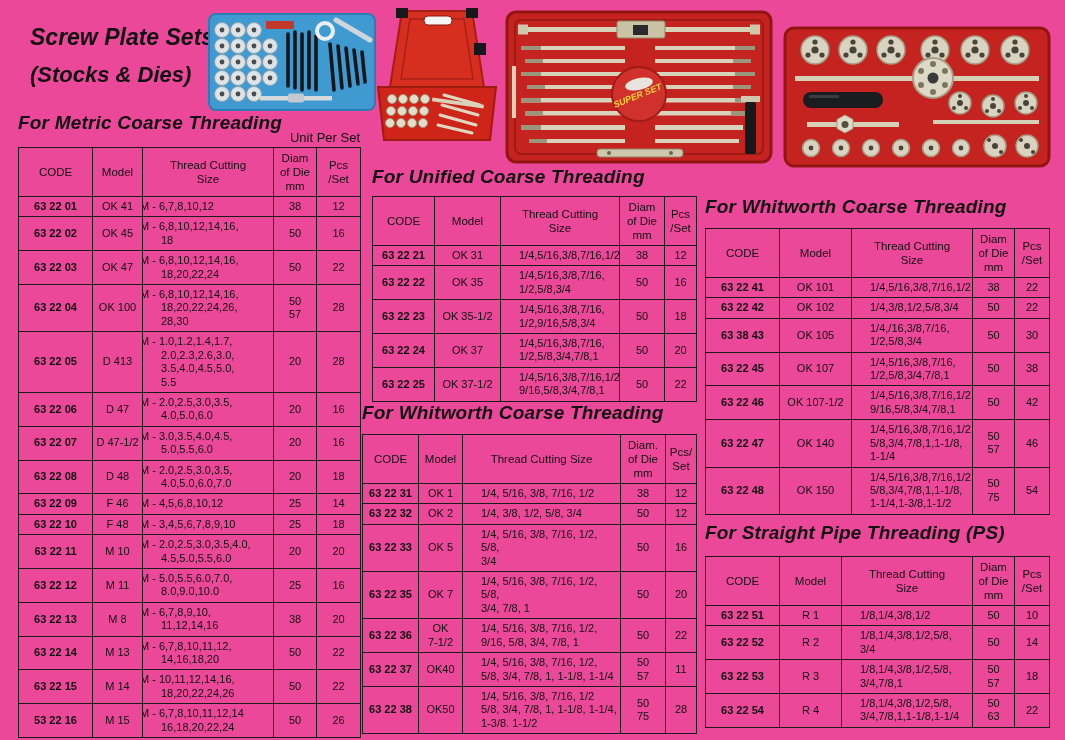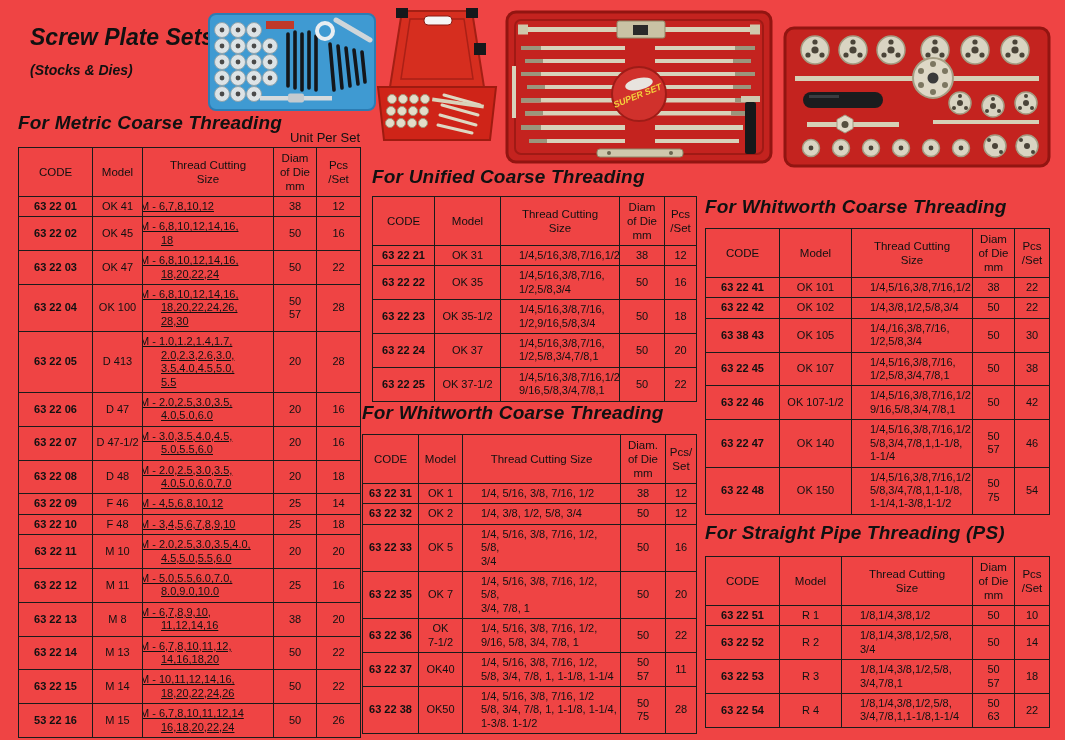--- a/index.html
+++ b/index.html
@@ -1,20 +1,20 @@
 <!DOCTYPE html>
 <html><head>
 <meta charset="utf-8">
 <style>
   html,body{margin:0;padding:0;background:#fff;}
-  .sheet{position:relative;width:1065px;height:740px;background:#ef4444;overflow:hidden;
+  .sheet{position:relative;width:1065px;height:740px;background:#ec4899;overflow:hidden;
          font-family:"Liberation Sans",sans-serif;color:#111;}
 
   .page-title{position:absolute;left:30px;top:24px;font-size:23px;font-weight:bold;font-style:italic;}
-  .page-subtitle{position:absolute;left:30px;top:62px;font-size:14px;font-weight:bold;font-style:italic;}
+  .page-subtitle{position:absolute;left:30px;top:62px;font-size:22px;font-weight:bold;font-style:italic;}
 
   .photo{position:absolute;}
   #photo-blue{left:208px;top:12px;width:168px;height:100px;}
   #photo-case{left:372px;top:3px;width:130px;height:142px;}
   #photo-tray-taps{left:505px;top:8px;width:268px;height:158px;}
   #photo-tray-dies{left:783px;top:26px;width:268px;height:142px;}
 
   .section{position:absolute;}
   .section h2{margin:0;font-size:19px;font-weight:bold;font-style:italic;white-space:nowrap;letter-spacing:.2px;}
   #sec-metric{left:18px;top:112px;width:342px;}
@@ -30,21 +30,21 @@
   #sec-pipe table{margin-top:12px;}
 
   table{border-collapse:collapse;width:100%;table-layout:fixed;}
   th,td{border:1px solid #1b1b1b;padding:3px 3px;font-size:11px;line-height:1.22;
         white-space:pre-line;overflow:hidden;vertical-align:middle;}
   th{font-weight:normal;text-align:center;font-size:11.5px;}
   td.c0{font-weight:700;text-align:center;}
   td.c1{text-align:center;}
   td.c2{text-align:left;padding-left:18px;}
   td.c3,td.c4{text-align:center;}
-  #sec-metric td.c2{text-indent:-21px;text-decoration:underline;}
+  #sec-metric td.c2{text-indent:-21px;}
 </style>
 </head>
 <body>
 
 <div class="sheet">
 
   <div class="page-title">Screw Plate Sets</div>
   <div class="page-subtitle">(Stocks &amp; Dies)</div>
 
   <svg id="photo-blue" class="photo" viewBox="0 0 168 100">

